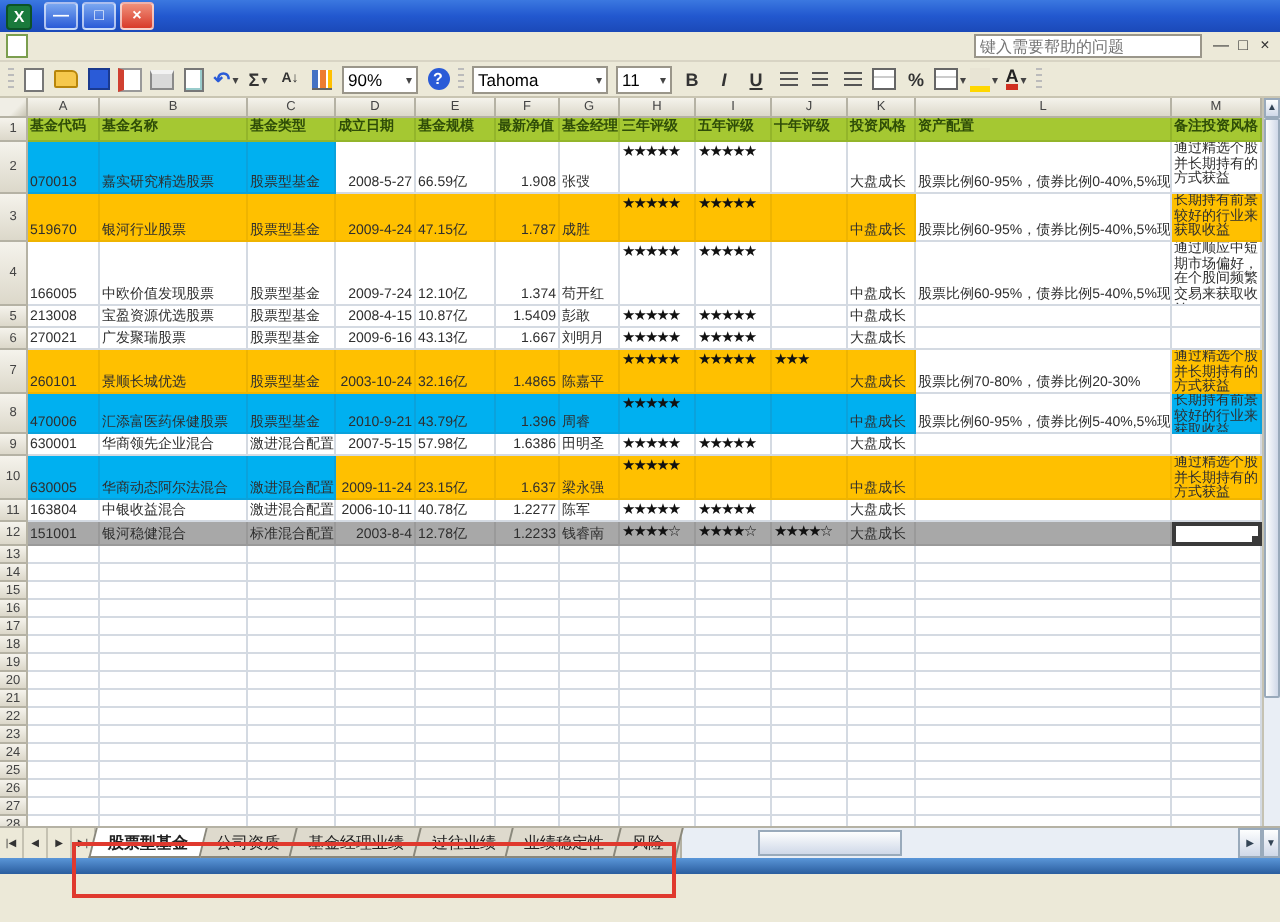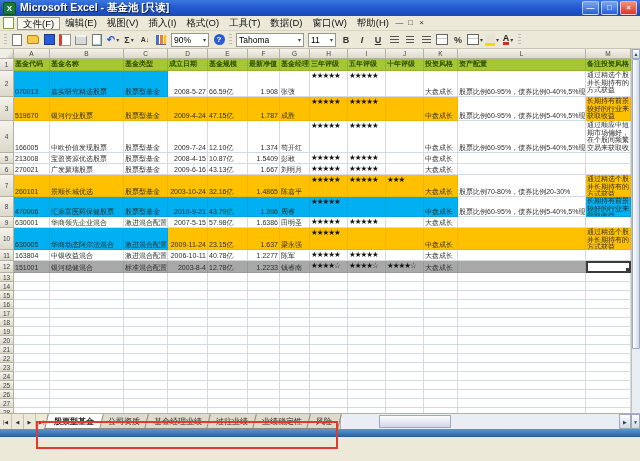--- a/index.html
+++ b/index.html
@@ -127,39 +127,30 @@
   .statnum{margin-left:auto;margin-right:64px;padding:0 10px;border:1px solid;border-color:#aca899 #fff #fff #aca899;}
   .bottomstrip{height:8px;background:linear-gradient(#5a96d8,#2a5d9e);}
 </style>
 </head>
 <body>
 
 <div class="win">
 
   <div class="titlebar">
     <span class="appicon">X</span>
-    <span class="titletext">Microsoft Excel - 基金池  [只读]</span>
     <span class="wbtn">—</span>
     <span class="wbtn">□</span>
     <span class="wbtn close">×</span>
   </div>
 
   <div class="menubar">
     <span class="docicon"></span>
-    <span id="menu-items" style="display:flex;align-items:center;">
-        <span class="menu-item active">文件(F)</span>
-        <span class="menu-item">编辑(E)</span>
-        <span class="menu-item">视图(V)</span>
-        <span class="menu-item">插入(I)</span>
-        <span class="menu-item">格式(O)</span>
-        <span class="menu-item">工具(T)</span>
-        <span class="menu-item">数据(D)</span>
-        <span class="menu-item">窗口(W)</span>
-        <span class="menu-item">帮助(H)</span>
-      </span>
+    <span class="helpbox">
+      <input placeholder="键入需要帮助的问题" style="">
+    </span>
     <span class="docbtns">
       <span class="docbtn">—</span>
       <span class="docbtn">□</span>
       <span class="docbtn">×</span>
     </span>
   </div>
 
   <div class="toolbar">
     <span class="grip"></span>
     <span class="tbtn">

